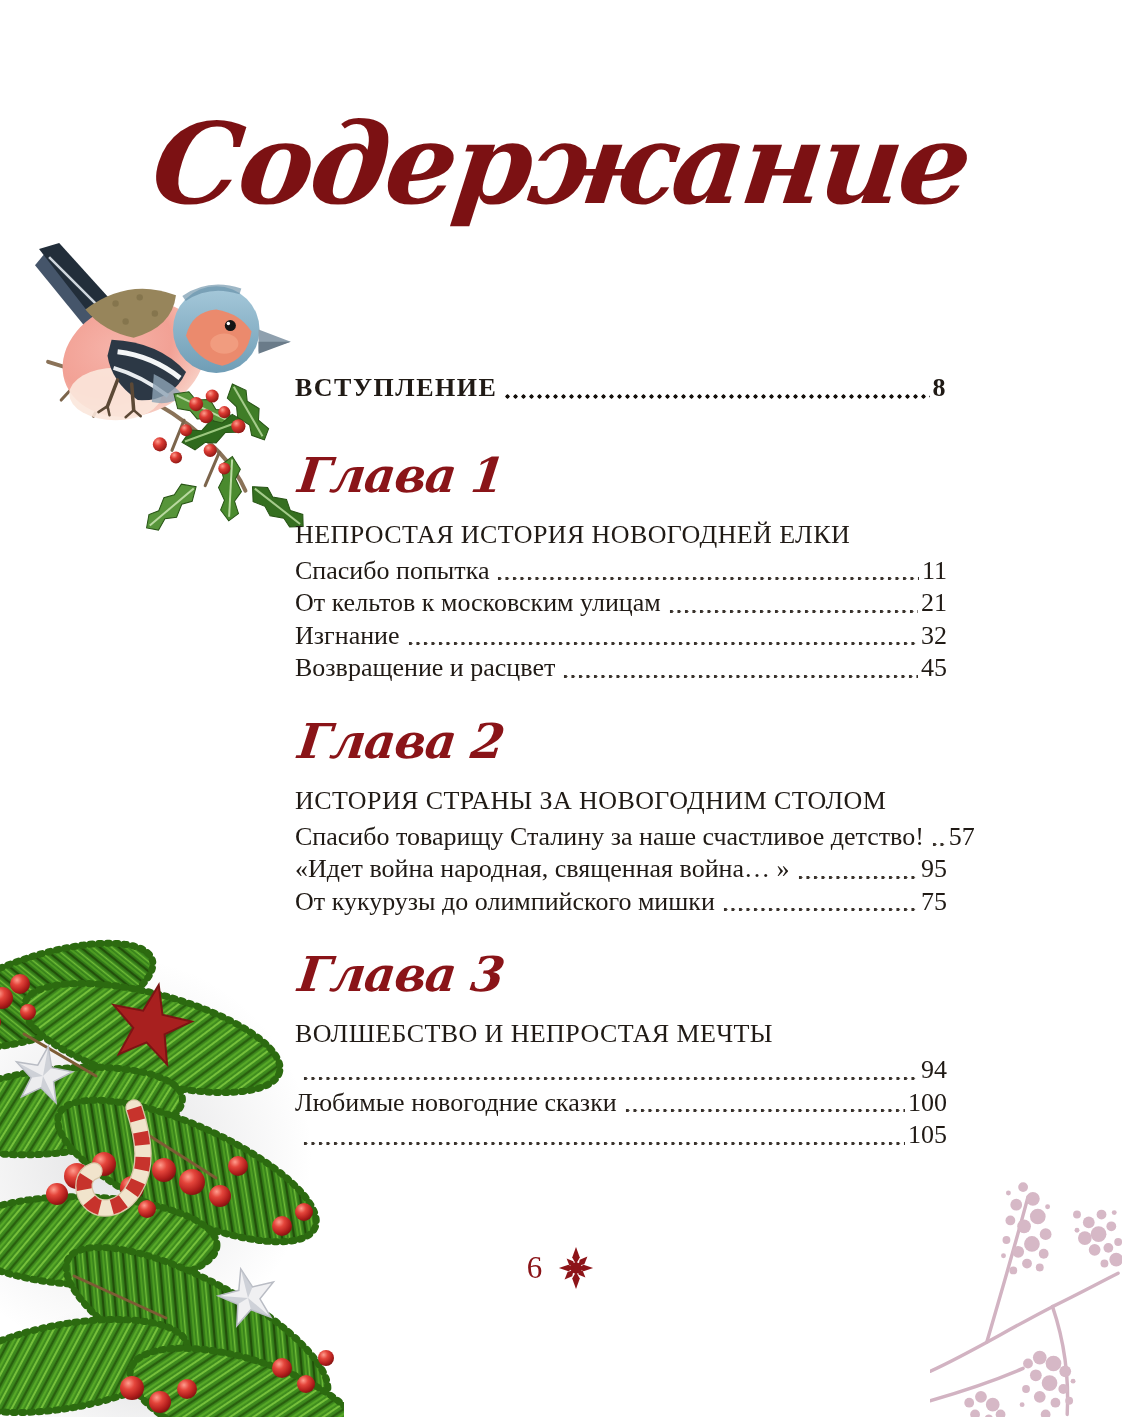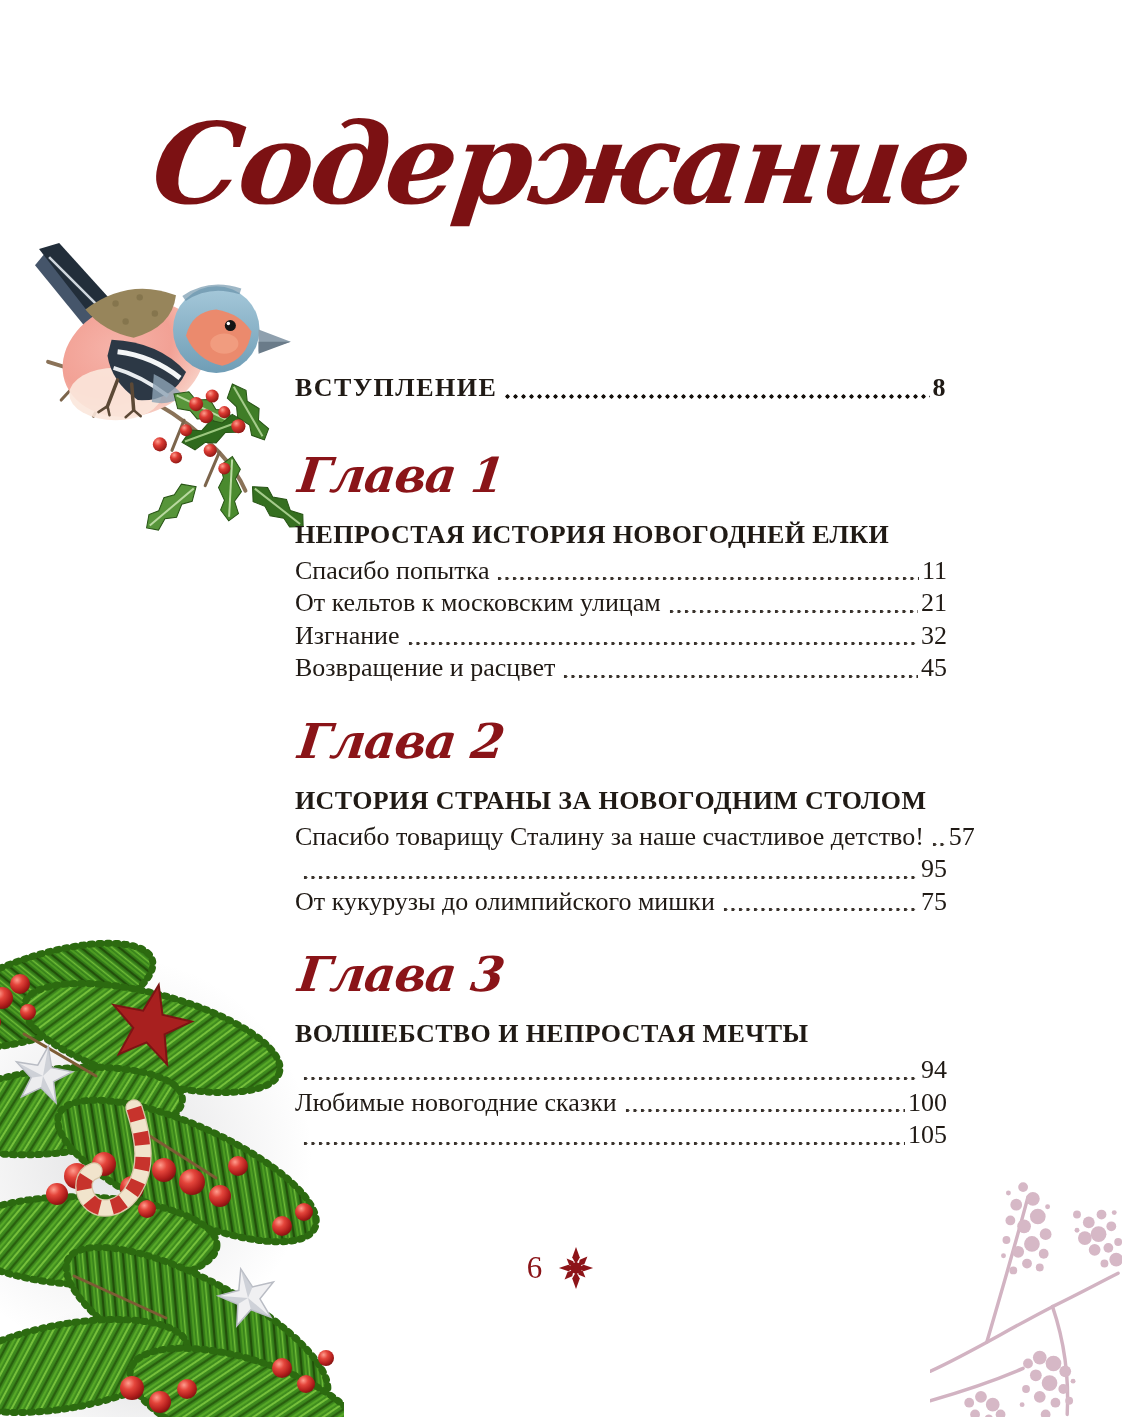--- a/index.html
+++ b/index.html
@@ -58,21 +58,21 @@
   .chapter-heading{
     font-family:"DejaVu Serif", serif;
     font-style:italic;font-weight:700;
     font-size:48px;line-height:60px;
     letter-spacing:-1px;
     color:var(--red);
     transform:skewX(-7deg);transform-origin:left bottom;
     margin:0 0 14px 0;
   }
   .chapter-title{
-    font-weight:700;font-size:26px;line-height:32px;
+    font-weight:400;font-size:26px;line-height:32px;
     letter-spacing:0.4px;
     margin:0 0 4px 0;
   }
   
   .footer{
     position:absolute;top:1246px;left:0;width:100%;
     display:flex;justify-content:center;align-items:center;gap:15px;
     color:var(--red);
   }
   .footer .num{font-size:31px;line-height:40px;}
@@ -327,20 +327,21 @@
 
     <section class="toc-chapter">
       <h2 class="chapter-heading">Глава 2</h2>
       <h3 class="chapter-title">ИСТОРИЯ СТРАНЫ ЗА НОВОГОДНИМ СТОЛОМ</h3>
       <div class="toc-row">
         <span class="lbl">Спасибо товарищу Сталину за наше счастливое детство!</span>
         <span class="leader"></span>
         <span class="pg">57</span>
       </div>
       <div class="toc-row">
+        <span class="lbl">«Идет война народная, священная война… »</span>
         <span class="leader"></span>
         <span class="pg">95</span>
       </div>
       <div class="toc-row">
         <span class="lbl">От кукурузы до олимпийского мишки</span>
         <span class="leader"></span>
         <span class="pg">75</span>
       </div>
     </section>
 

